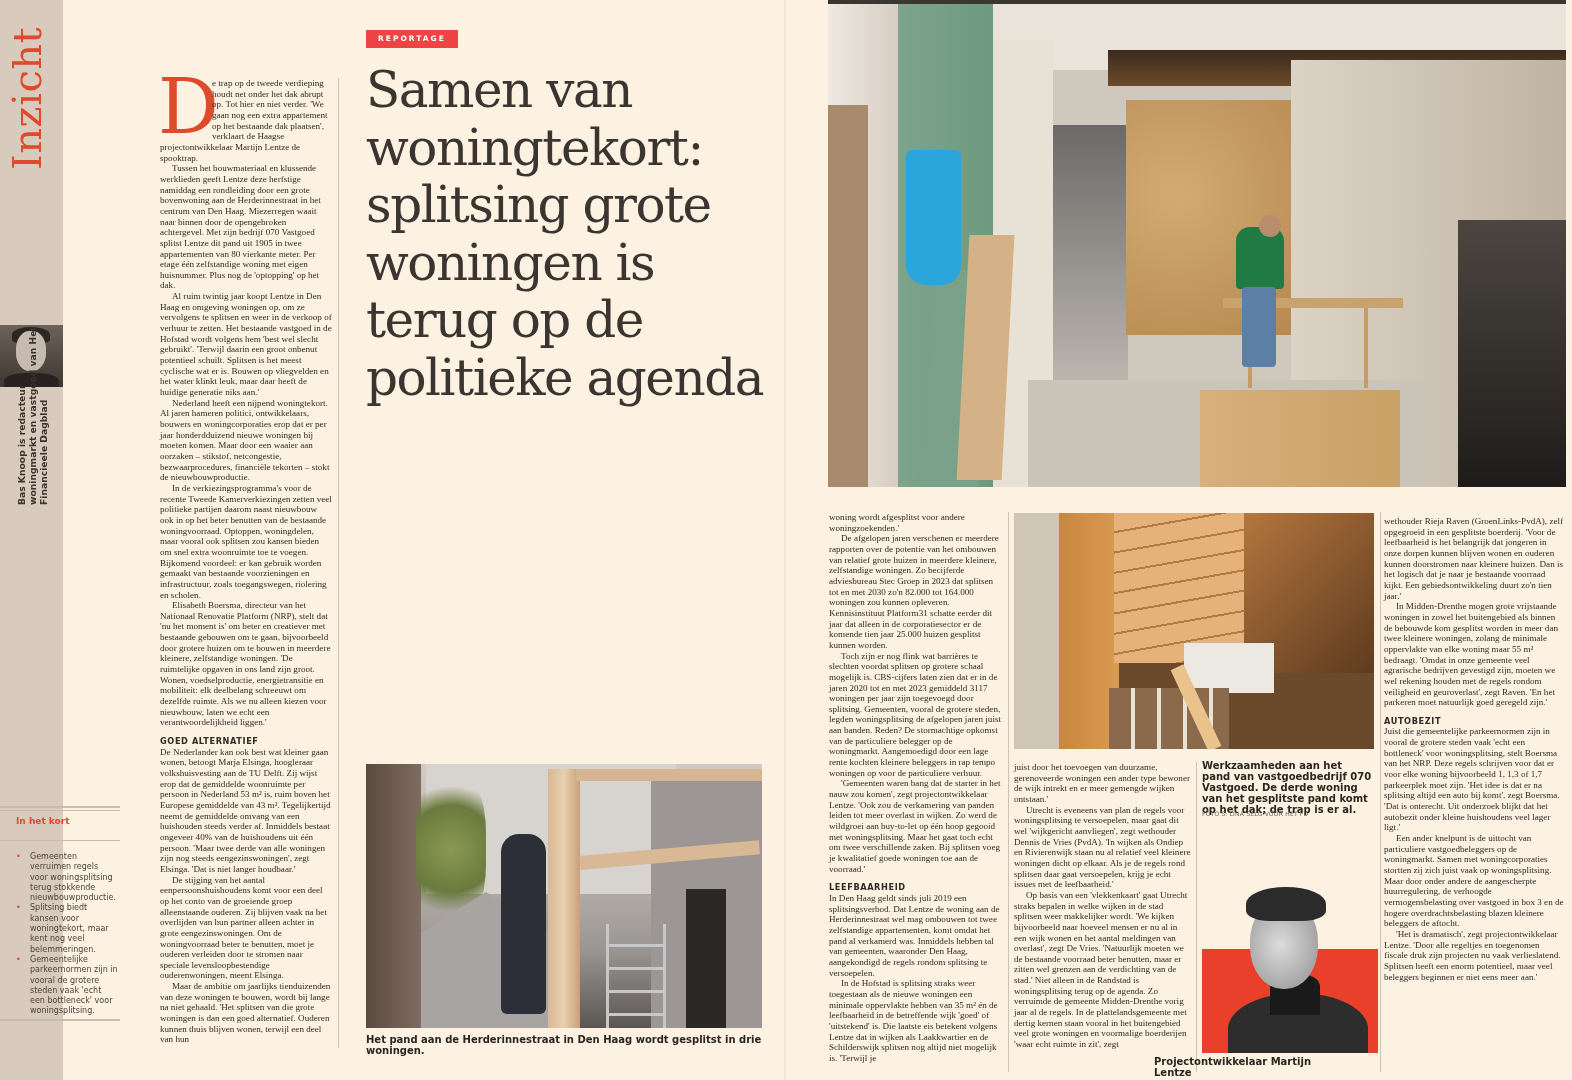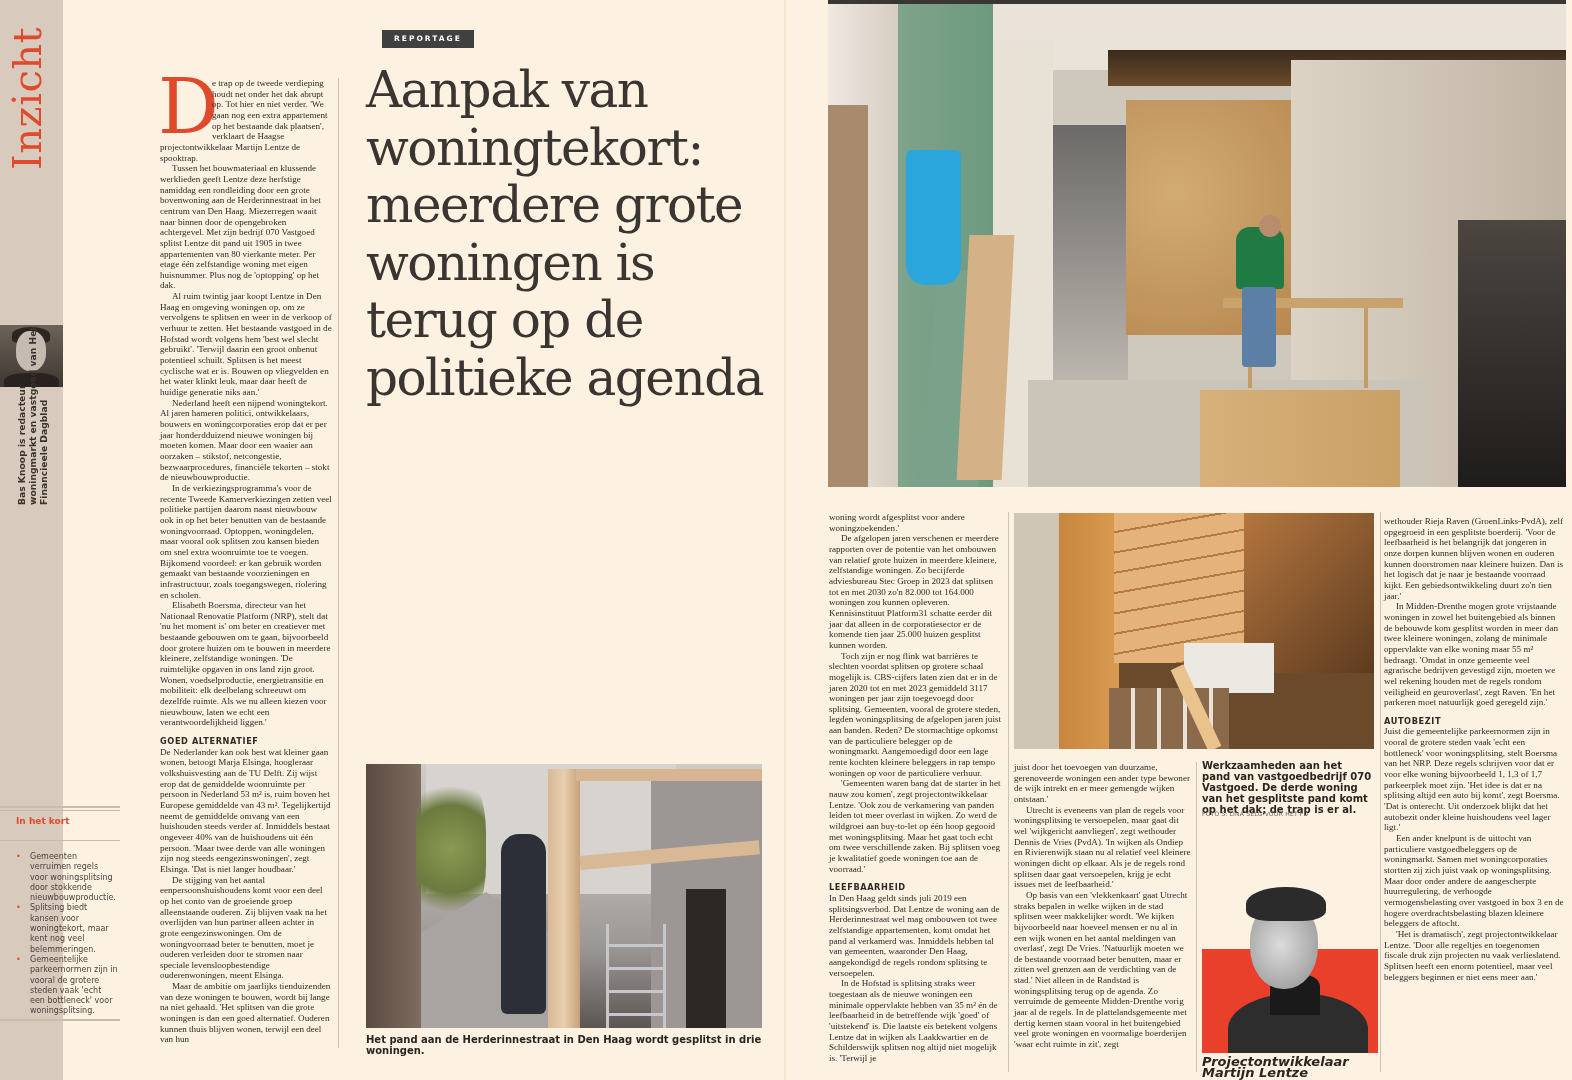--- a/index.html
+++ b/index.html
@@ -36,22 +36,22 @@
   .col p { text-indent: 0; }
   .col p + p { text-indent: 12px; }
   .col .subhead { font-family: "DejaVu Sans", sans-serif; font-weight: bold; font-size: 8.2px; letter-spacing: 0.6px; color: #2e2a26; margin-top: 8px; text-indent: 0 !important; }
   .col .subhead + p { text-indent: 0; }
   .dropcap { float: left; font-family: "DejaVu Serif", serif; font-size: 76px; line-height: 58px; color: #e04a2c; font-weight: normal; margin: 0 6px -4px -2px; width: 48px; height: 60px; }
   .col-rule { position: absolute; width: 1px; background: #cfc2b4; }
 
   .col-a { left: 160px; top: 78px; width: 172px; }
 
   
-  .kicker { position: absolute; left: 366px; top: 30px; height: 18px; padding: 0 12px; background: #404040; color: #fff;
-    font-family: "DejaVu Sans", sans-serif; font-weight: bold; font-size: 7.5px; letter-spacing: 2px; line-height: 18px; margin-left: 16px; }
+  .kicker { position: absolute; left: 366px; top: 30px; height: 18px; padding: 0 12px; background: #ef4444; color: #fff;
+    font-family: "DejaVu Sans", sans-serif; font-weight: bold; font-size: 7.5px; letter-spacing: 2px; line-height: 18px; }
   .headline { position: absolute; left: 366px; top: 62px; width: 410px; font-family: "DejaVu Serif", serif; font-weight: normal;
     font-size: 50px; line-height: 57.5px; color: #3a3530; letter-spacing: -1.5px; }
   .lede { position: absolute; left: 366px; top: 434px; width: 360px; font-family: "DejaVu Serif", serif; font-weight: bold;
     font-size: 16.2px; line-height: 24.2px; color: #7d7065; }
 
   .photo { position: absolute; overflow: hidden; }
   .caption { position: absolute; font-family: "DejaVu Sans", sans-serif; font-weight: bold; font-size: 10px; line-height: 11px; color: #2a2520; }
   .credit { position: absolute; font-family: "DejaVu Sans", sans-serif; font-size: 6px; color: #6c625a; letter-spacing: 0.2px; }
 
   
@@ -125,42 +125,42 @@
       <div class="face"></div>
       <div class="shirt"></div>
     </div>
     <div class="author-bio">Bas Knoop is redacteur woningmarkt en vastgoed van Het Financieele Dagblad</div>
   </div>
 
   <div class="kort-box">
     <div class="kort-title">In het kort</div>
     <div class="kort-rule"></div>
     <ul class="kort-list">
-      <li>Gemeenten verruimen regels voor woningsplitsing door stokkende nieuwbouwproductie.</li>
+      <li>Gemeenten verruimen regels voor woningsplitsing terug stokkende nieuwbouwproductie.</li>
       <li>Splitsing biedt kansen voor woningtekort, maar kent nog veel belemmeringen.</li>
       <li>Gemeentelijke parkeernormen zijn in vooral de grotere steden vaak 'echt een bottleneck' voor woningsplitsing.</li>
     </ul>
   </div>
 
   <div class="col col-a">
     <p><span class="dropcap">D</span><span>e trap op de tweede verdieping houdt net onder het dak abrupt op. Tot hier en niet verder. 'We gaan nog een extra appartement op het bestaande dak plaatsen', verklaart de Haagse projectontwikkelaar Martijn Lentze de spooktrap.</span></p>
     <p>Tussen het bouwmateriaal en klussende werklieden geeft Lentze deze herfstige namiddag een rondleiding door een grote bovenwoning aan de Herderinnestraat in het centrum van Den Haag. Miezerregen waait naar binnen door de opengebroken achtergevel. Met zijn bedrijf 070 Vastgoed splitst Lentze dit pand uit 1905 in twee appartementen van 80 vierkante meter. Per etage één zelfstandige woning met eigen huisnummer. Plus nog de 'optopping' op het dak.</p>
     <p>Al ruim twintig jaar koopt Lentze in Den Haag en omgeving woningen op, om ze vervolgens te splitsen en weer in de verkoop of verhuur te zetten. Het bestaande vastgoed in de Hofstad wordt volgens hem 'best wel slecht gebruikt'. 'Terwijl daarin een groot onbenut potentieel schuilt. Splitsen is het meest cyclische wat er is. Bouwen op vliegvelden en het water klinkt leuk, maar daar heeft de huidige generatie niks aan.'</p>
     <p>Nederland heeft een nijpend woningtekort. Al jaren hameren politici, ontwikkelaars, bouwers en woningcorporaties erop dat er per jaar honderdduizend nieuwe woningen bij moeten komen. Maar door een waaier aan oorzaken – stikstof, netcongestie, bezwaarprocedures, financiële tekorten – stokt de nieuwbouwproductie.</p>
     <p>In de verkiezingsprogramma's voor de recente Tweede Kamerverkiezingen zetten veel politieke partijen daarom naast nieuwbouw ook in op het beter benutten van de bestaande woningvoorraad. Optoppen, woningdelen, maar vooral ook splitsen zou kansen bieden om snel extra woonruimte toe te voegen. Bijkomend voordeel: er kan gebruik worden gemaakt van bestaande voorzieningen en infrastructuur, zoals toegangswegen, riolering en scholen.</p>
     <p>Elisabeth Boersma, directeur van het Nationaal Renovatie Platform (NRP), stelt dat 'nu het moment is' om beter en creatiever met bestaande gebouwen om te gaan, bijvoorbeeld door grotere huizen om te bouwen in meerdere kleinere, zelfstandige woningen. 'De ruimtelijke opgaven in ons land zijn groot. Wonen, voedselproductie, energietransitie en mobiliteit: elk deelbelang schreeuwt om dezelfde ruimte. Als we nu alleen kiezen voor nieuwbouw, laten we echt een verantwoordelijkheid liggen.'</p>
     <p class="subhead">GOED ALTERNATIEF</p>
     <p>De Nederlander kan ook best wat kleiner gaan wonen, betoogt Marja Elsinga, hoogleraar volkshuisvesting aan de TU Delft. Zij wijst erop dat de gemiddelde woonruimte per persoon in Nederland 53 m² is, ruim boven het Europese gemiddelde van 43 m². Tegelijkertijd neemt de gemiddelde omvang van een huishouden steeds verder af. Inmiddels bestaat ongeveer 40% van de huishoudens uit één persoon. 'Maar twee derde van alle woningen zijn nog steeds eengezinswoningen', zegt Elsinga. 'Dat is niet langer houdbaar.'</p>
     <p>De stijging van het aantal eenpersoonshuishoudens komt voor een deel op het conto van de groeiende groep alleenstaande ouderen. Zij blijven vaak na het overlijden van hun partner alleen achter in grote eengezinswoningen. Om de woningvoorraad beter te benutten, moet je ouderen verleiden door te stromen naar speciale levensloopbestendige ouderenwoningen, meent Elsinga.</p>
     <p>Maar de ambitie om jaarlijks tienduizenden van deze woningen te bouwen, wordt bij lange na niet gehaald. 'Het splitsen van die grote woningen is dan een goed alternatief. Ouderen kunnen thuis blijven wonen, terwijl een deel van hun</p>
   </div>
   <div class="col-rule" style="left:338px; top:78px; height:970px;"></div>
 
   <div class="kicker">REPORTAGE</div>
-  <h1 class="headline">Aanpak van woningtekort: meerdere grote woningen is terug op de politieke agenda</h1>
+  <h1 class="headline">Samen van woningtekort: splitsing grote woningen is terug op de politieke agenda</h1>
 
   <div class="photo photo-facade">
     <div class="sky"></div>
       <div class="wallL"></div>
       <div class="tree"></div>
       <div class="roofhouse"></div>
     <div class="wallR"></div>
       <div class="door"></div>
       <div class="scaffold"></div>
     <div class="worker"></div>
@@ -232,21 +232,21 @@
 <div class="caption" style="left:1202px; top:760px; width:170px; font-size:10px; line-height:11px;">Werkzaamheden aan het pand van vastgoedbedrijf 070 Vastgoed. De derde woning van het gesplitste pand komt op het dak; de trap is er al.</div>
 <div class="credit" style="left:1202px; top:810px; width:170px;">FOTO'S: LINA SELG VOOR HET FD</div>
 
 <div class="photo portrait">
   <div class="red"></div>
     <div class="suit"></div>
     <div class="neck"></div>
     <div class="face"></div>
     <div class="hair"></div>
 </div>
-<div class="caption" style="left:1202px; top:1056px; width:178px; font-size:13px;font-style:italic;">Projectontwikkelaar Martijn Lentze</div>
+<div class="caption" style="left:1154px; top:1056px; width:178px; font-size:10px;">Projectontwikkelaar Martijn Lentze</div>
 
 <div class="col-rule" style="left:1380px; top:512px; height:560px;"></div>
 
 <div class="col col-d">
   <p>wethouder Rieja Raven (GroenLinks-PvdA), zelf opgegroeid in een gesplitste boerderij. 'Voor de leefbaarheid is het belangrijk dat jongeren in onze dorpen kunnen blijven wonen en ouderen kunnen doorstromen naar kleinere huizen. Dan is het logisch dat je naar je bestaande voorraad kijkt. Een gebiedsontwikkeling duurt zo'n tien jaar.'</p>
   <p>In Midden-Drenthe mogen grote vrijstaande woningen in zowel het buitengebied als binnen de bebouwde kom gesplitst worden in meer dan twee kleinere woningen, zolang de minimale oppervlakte van elke woning maar 55 m² bedraagt. 'Omdat in onze gemeente veel agrarische bedrijven gevestigd zijn, moeten we wel rekening houden met de regels rondom veiligheid en geuroverlast', zegt Raven. 'En het parkeren moet natuurlijk goed geregeld zijn.'</p>
   <p class="subhead">AUTOBEZIT</p>
   <p>Juist die gemeentelijke parkeernormen zijn in vooral de grotere steden vaak 'echt een bottleneck' voor woningsplitsing, stelt Boersma van het NRP. Deze regels schrijven voor dat er voor elke woning bijvoorbeeld 1, 1,3 of 1,7 parkeerplek moet zijn. 'Het idee is dat er na splitsing altijd een auto bij komt', zegt Boersma. 'Dat is onterecht. Uit onderzoek blijkt dat het autobezit onder kleine huishoudens veel lager ligt.'</p>
   <p>Een ander knelpunt is de uittocht van particuliere vastgoedbeleggers op de woningmarkt. Samen met woningcorporaties stortten zij zich juist vaak op woningsplitsing. Maar door onder andere de aangescherpte huurregulering, de verhoogde vermogensbelasting over vastgoed in box 3 en de hogere overdrachtsbelasting blazen kleinere beleggers de aftocht.</p>
   <p>'Het is dramatisch', zegt projectontwikkelaar Lentze. 'Door alle regeltjes en toegenomen fiscale druk zijn projecten nu vaak verlieslatend. Splitsen heeft een enorm potentieel, maar veel beleggers beginnen er niet eens meer aan.'</p>

